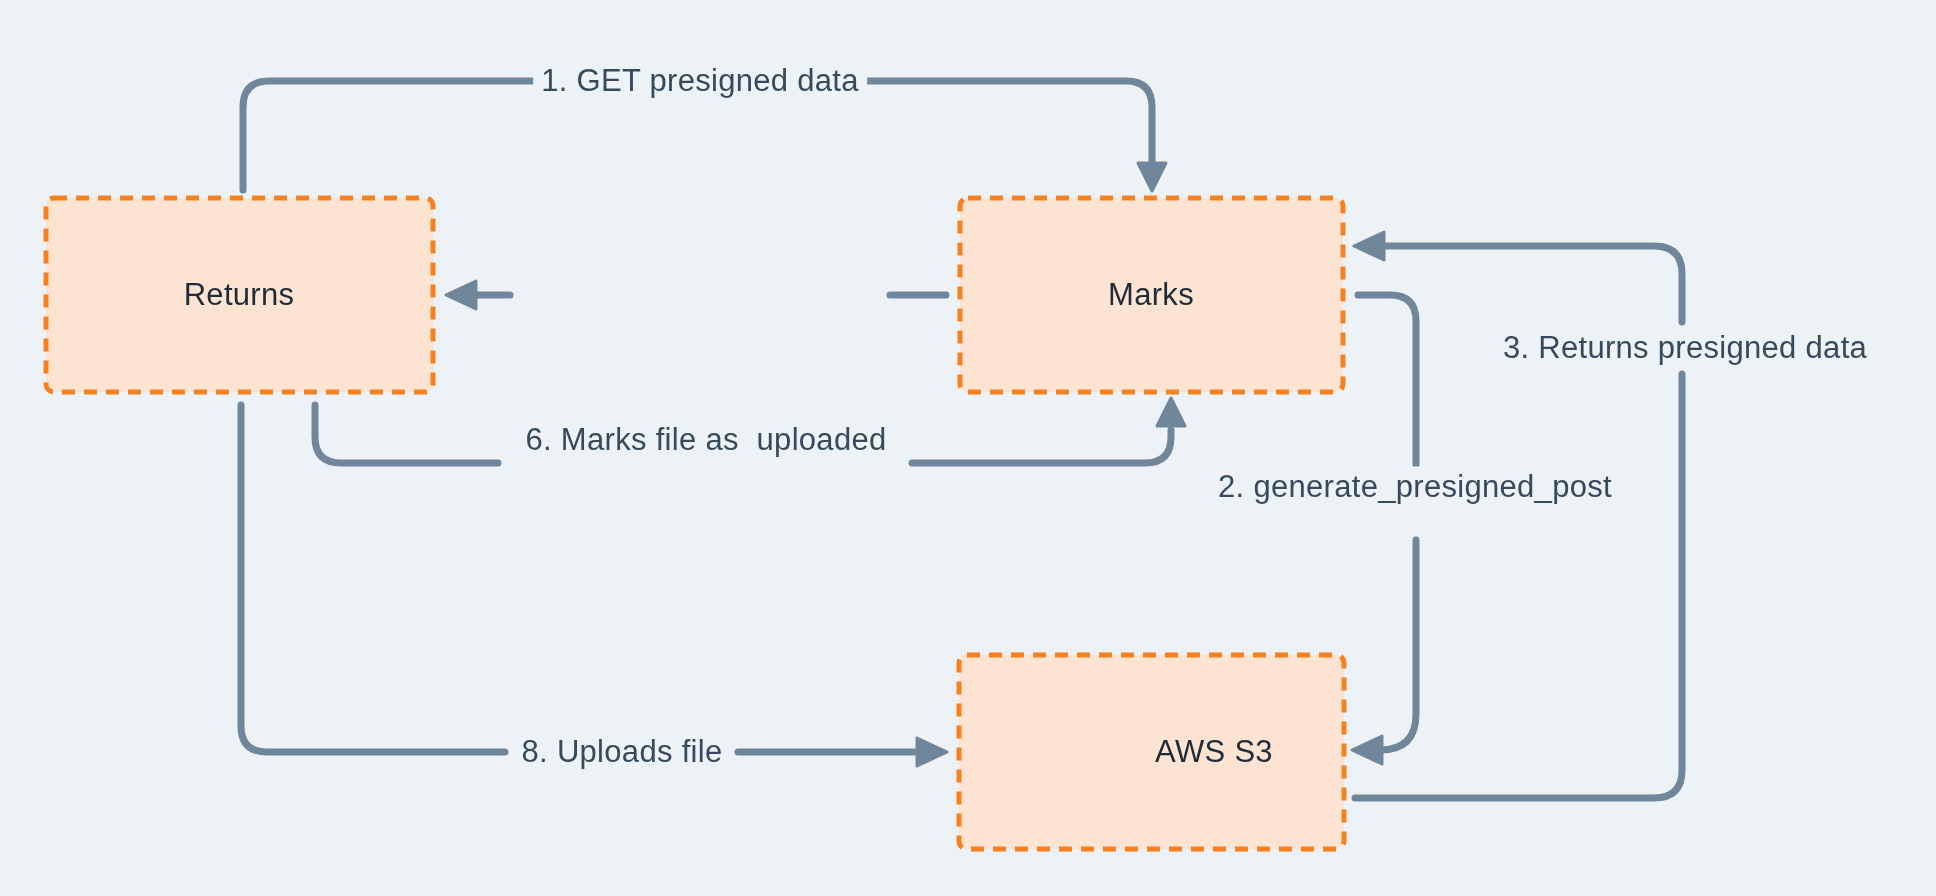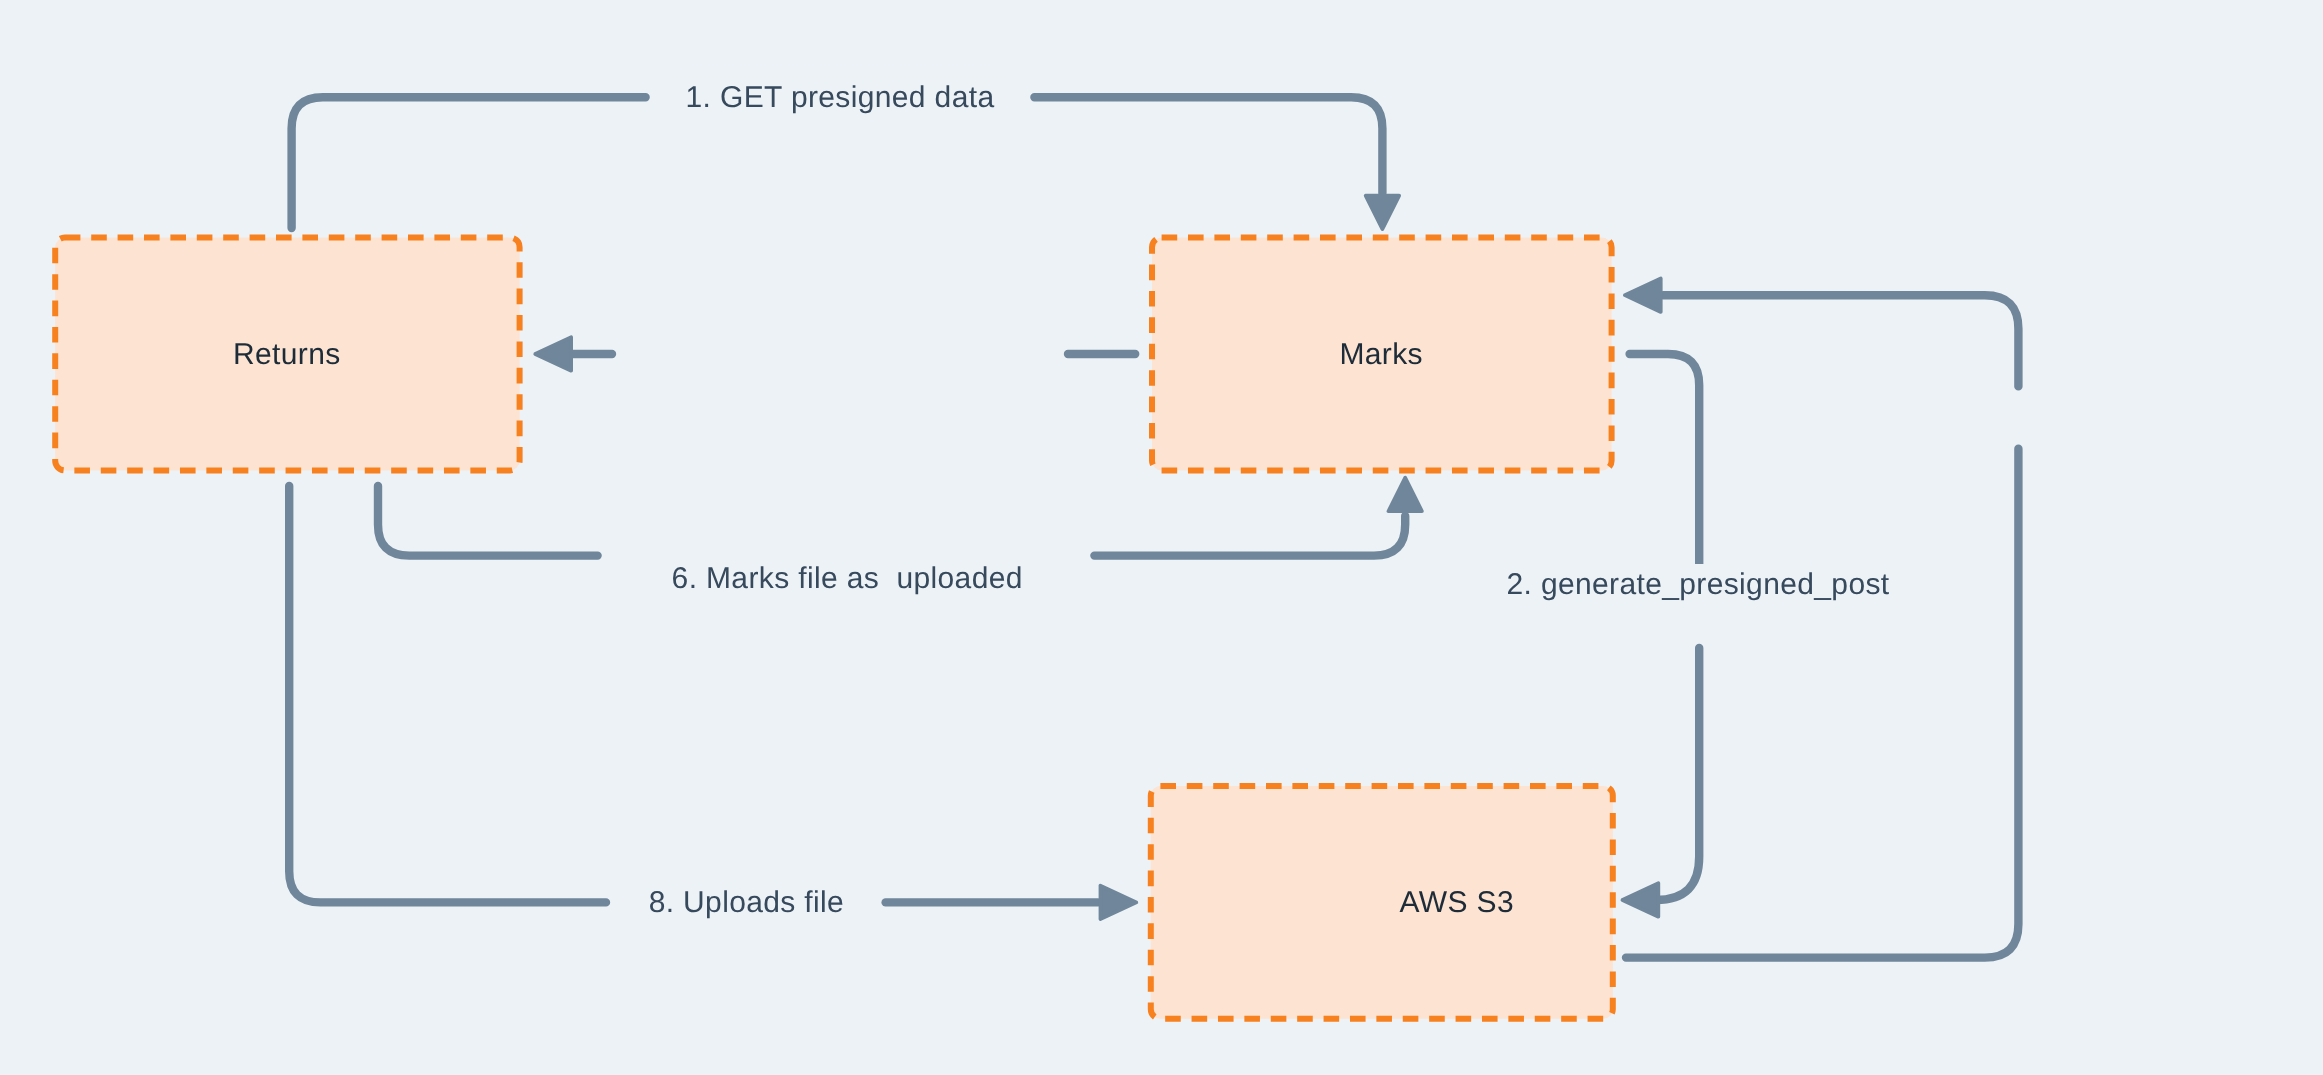--- a/index.html
+++ b/index.html
@@ -19,21 +19,21 @@
     overflow:hidden;
   }
   svg.diagram{position:absolute;left:0;top:0;}
   .edge{stroke:var(--line);stroke-width:7;fill:none;stroke-linecap:round;}
   .arrowhead{fill:var(--line);stroke:var(--line);stroke-width:3;stroke-linejoin:round;}
   .node-rect{fill:var(--node-fill);stroke:var(--node-border);stroke-width:5;stroke-dasharray:13 9;}
   .label{
     position:absolute;
     transform:translate(-50%,-50%);
     white-space:pre;
-    font-size:25px;
+    font-size:31px;
     font-weight:500;
     letter-spacing:.3px;
     line-height:1.2;
   }
   .edge-label{
     color:var(--label-text);
     background:var(--background);
     padding:2px 8px;
   }
   .node-label{color:var(--node-text);}
@@ -85,16 +85,17 @@
     <rect class="node-rect" x="960" y="198" width="383" height="194" rx="8"></rect>
     <rect class="node-rect" x="959" y="655" width="385" height="194" rx="8"></rect>
   </svg>
 
   <div class="label node-label" style="left:239px;top:295px">Returns</div>
   <div class="label node-label" style="left:1151px;top:295px">Marks</div>
   <div class="label node-label" style="left:1214px;top:752px">AWS S3</div>
 
   <div class="label edge-label" style="left:700px;top:81px">1. GET presigned data</div>
   <div class="label edge-label" style="left:1415px;top:487px">2. generate_presigned_post</div>
+  <div class="label edge-label" style="left:1685px;top:348px">3. Returns presigned data</div>
   <div class="label edge-label" style="left:622px;top:752px">8. Uploads file</div>
-  <div class="label edge-label" style="left:706px;top:482px">6. Marks file as  uploaded</div>
+  <div class="label edge-label" style="left:706px;top:440px">6. Marks file as  uploaded</div>
 
 </div>
 
 </body></html>

